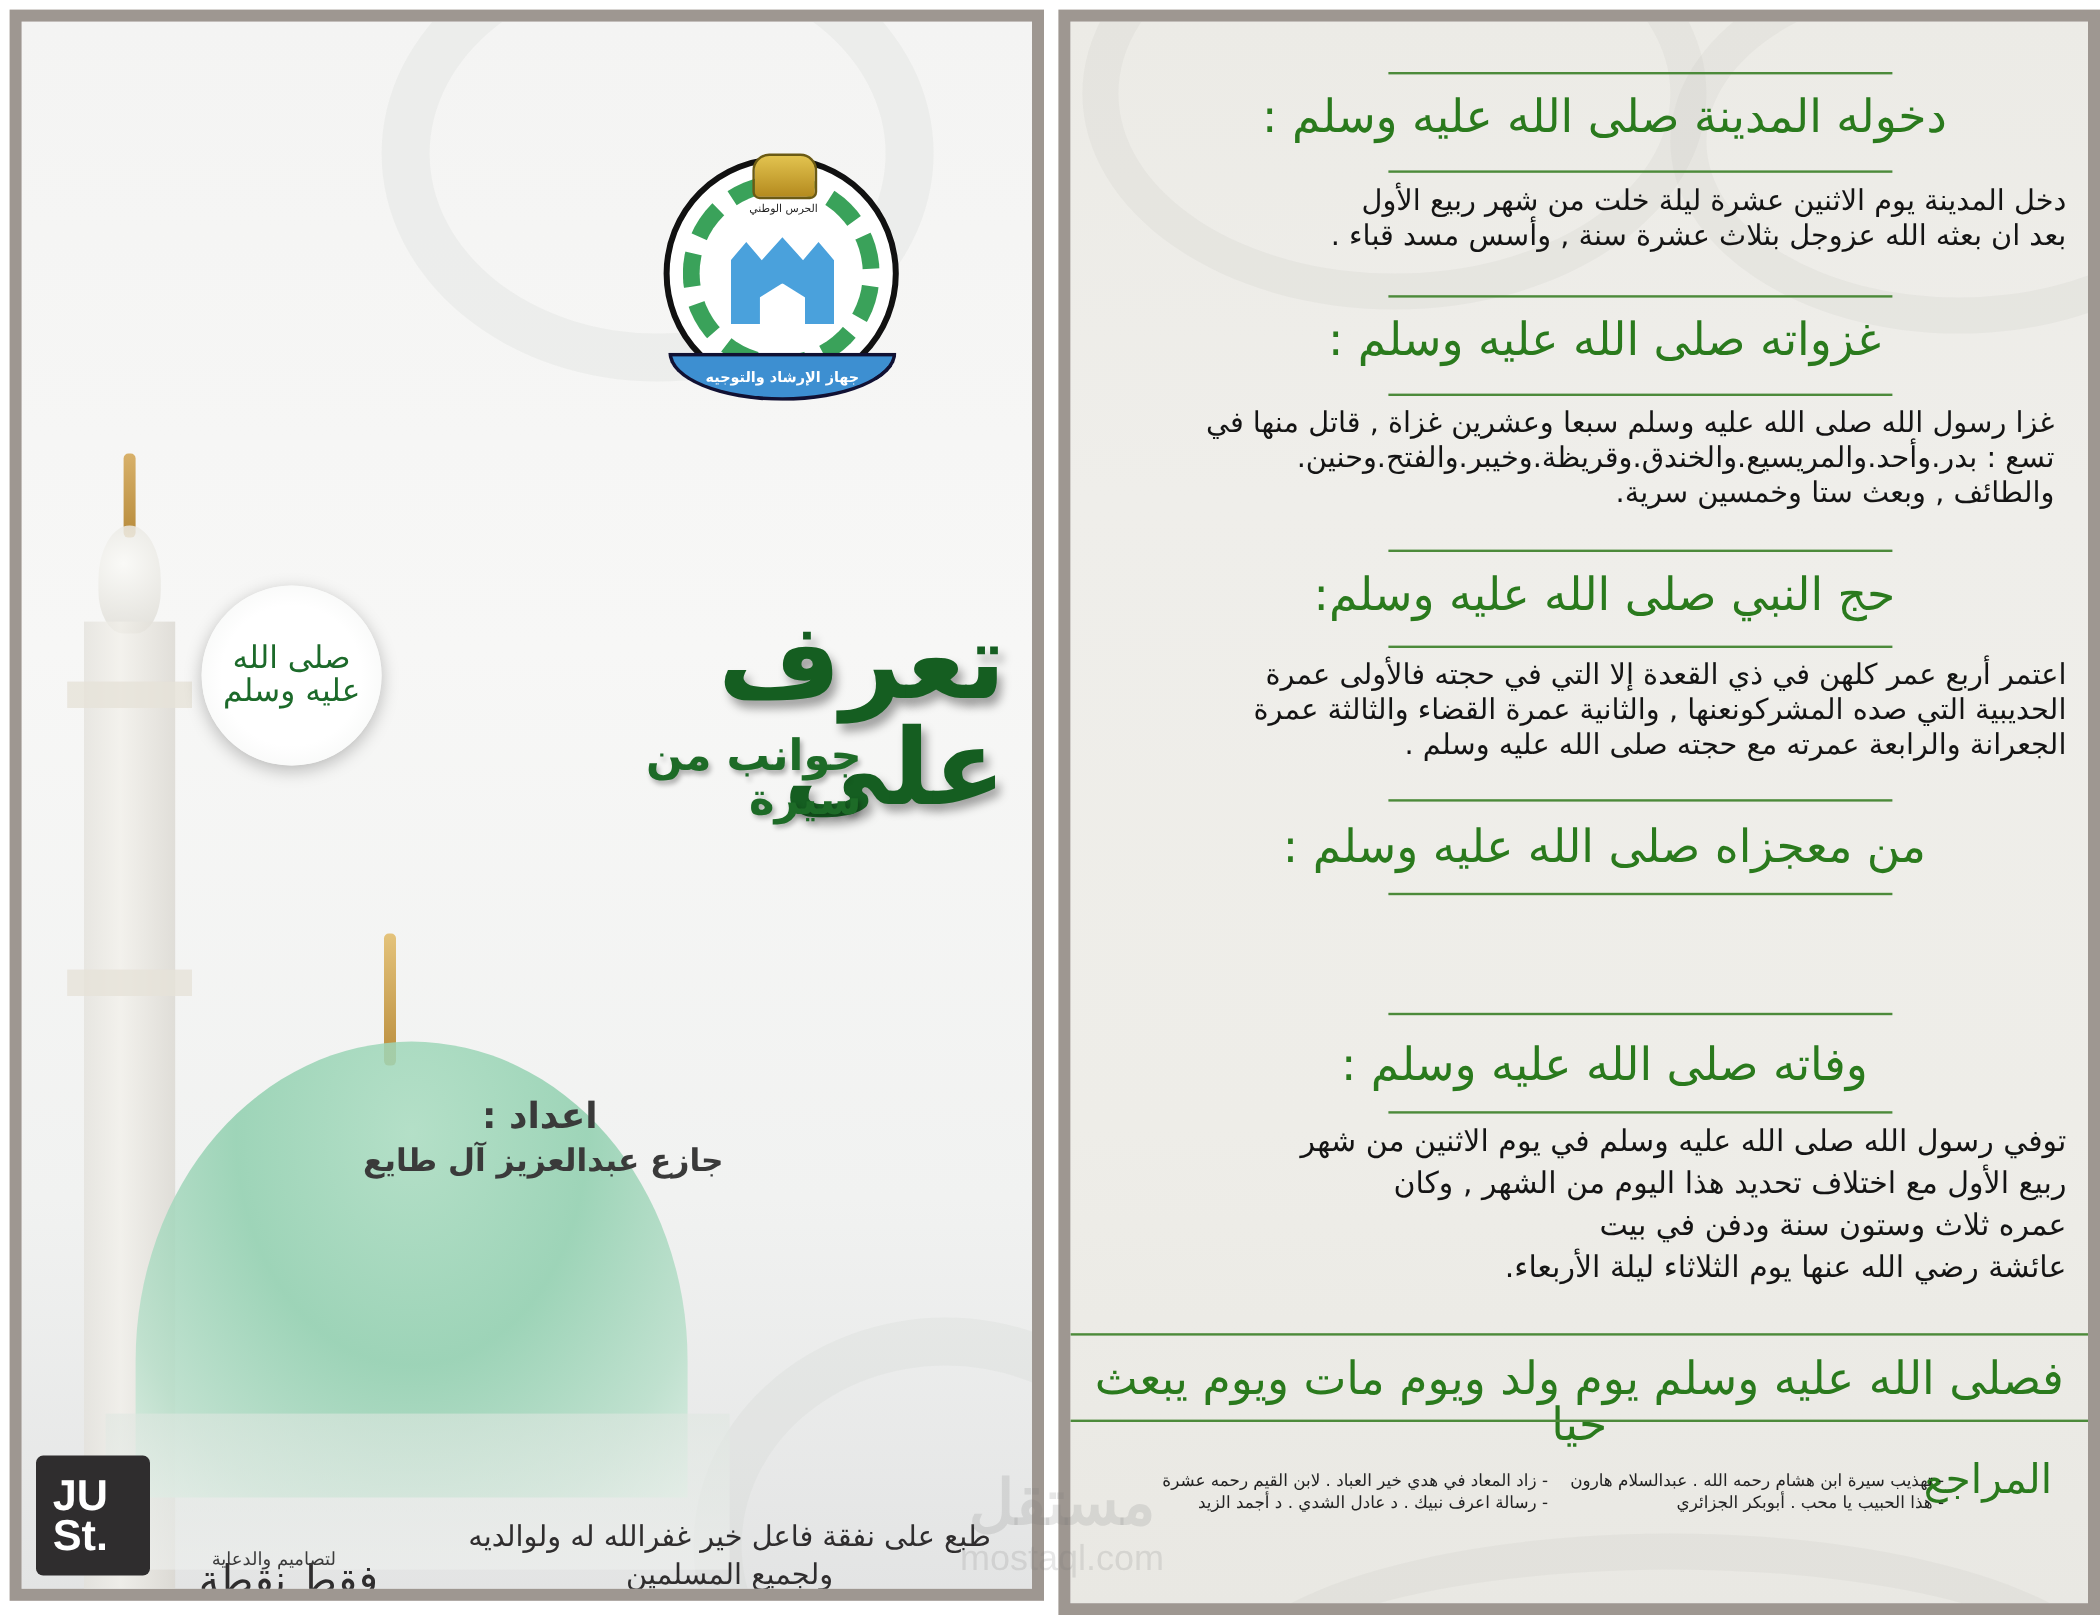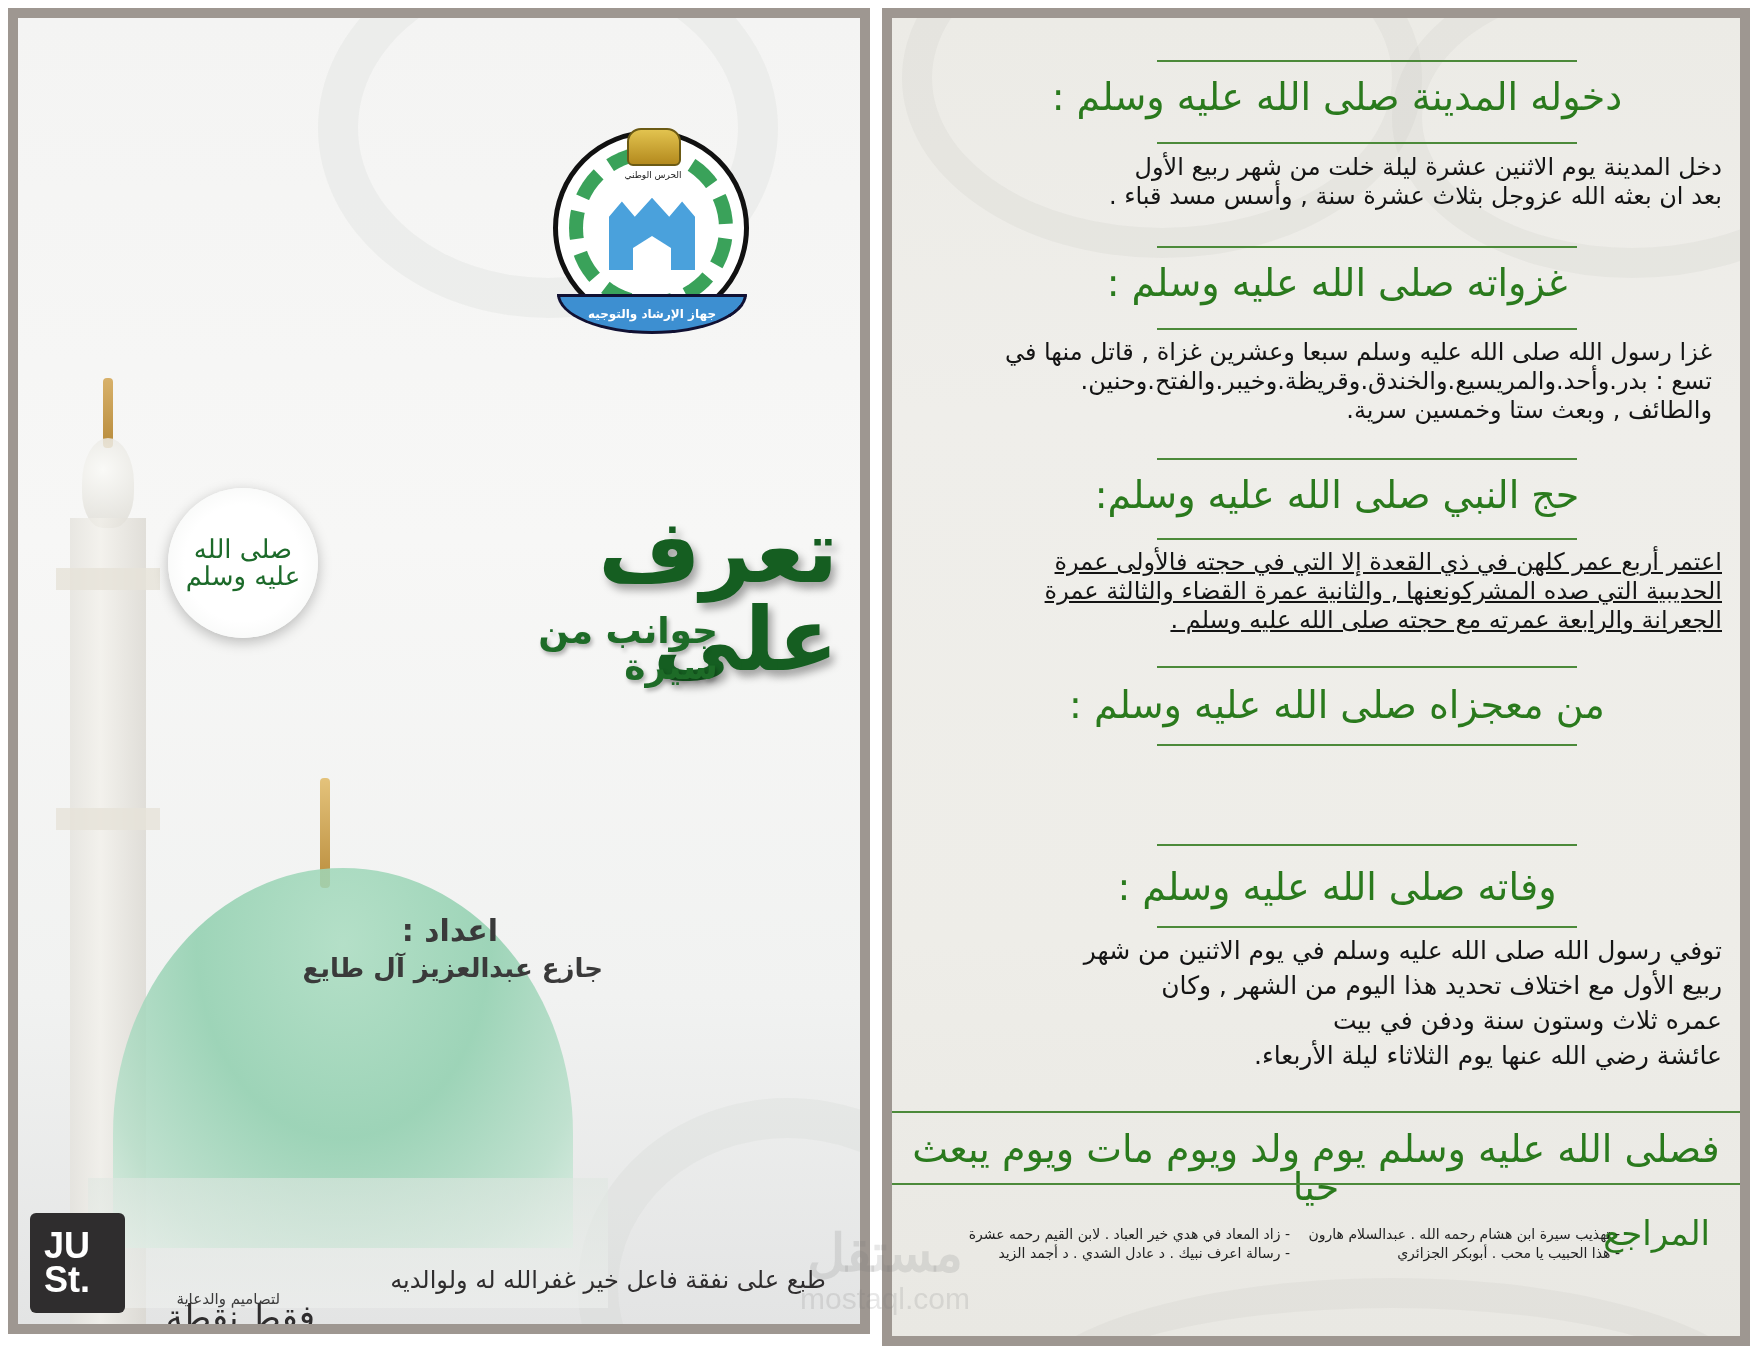--- a/index.html
+++ b/index.html
@@ -180,20 +180,21 @@
 
   <div class="just-logo">
     <span>JU</span>
     <span>St.</span>
   </div>
   <div class="studio-name">فقط نقطة</div>
   <div class="studio-tagline">لتصاميم والدعاية</div>
 
   <div class="print-note">
     <div>طبع على نفقة فاعل خير غفرالله له ولوالديه</div>
+    <div>ولجميع المسلمين</div>
   </div>
 </div>
 
 <div class="right-panel">
   <div class="right-ornament" style="left:10px;top:-120px;width:460px;height:300px;"></div>
   <div class="right-ornament" style="left:500px;top:-60px;width:420px;height:260px;"></div>
   <div class="right-ornament" style="left:120px;top:1260px;width:700px;height:200px;"></div>
 
   <div class="hr" style="left:265px;top:42px;width:420px;"></div>
   <div class="sec-title" style="left:150px;top:60px;width:590px;">دخوله المدينة  صلى الله عليه وسلم :</div>
@@ -204,21 +205,21 @@
   <div class="hr" style="left:265px;top:228px;width:420px;"></div>
   <div class="sec-title" style="left:150px;top:246px;width:590px;">غزواته  صلى  الله  عليه  وسلم  :</div>
   <div class="hr" style="left:265px;top:310px;width:420px;"></div>
   <div class="sec-body" style="left:30px;top:320px;width:790px;">غزا رسول الله صلى الله عليه وسلم سبعا وعشرين غزاة , قاتل منها في
 تسع : بدر.وأحد.والمريسيع.والخندق.وقريظة.وخيبر.والفتح.وحنين.
 والطائف , وبعث ستا وخمسين سرية.</div>
 
   <div class="hr" style="left:265px;top:440px;width:420px;"></div>
   <div class="sec-title" style="left:150px;top:458px;width:590px;">حج النبي صلى الله عليه وسلم:</div>
   <div class="hr" style="left:265px;top:520px;width:420px;"></div>
-  <div class="sec-body" style="left:30px;top:530px;width:800px;text-decoration:underline;">اعتمر أربع عمر كلهن في ذي القعدة إلا التي في حجته فالأولى عمرة
+  <div class="sec-body" style="left:30px;top:530px;width:800px;">اعتمر أربع عمر كلهن في ذي القعدة إلا التي في حجته فالأولى عمرة
 الحديبية التي صده المشركونعنها , والثانية عمرة القضاء والثالثة عمرة
 الجعرانة والرابعة عمرته مع حجته صلى الله عليه وسلم .</div>
 
   <div class="hr" style="left:265px;top:648px;width:420px;"></div>
   <div class="sec-title" style="left:150px;top:668px;width:590px;text-align:center;">من معجزاه صلى الله عليه وسلم :</div>
   <div class="hr" style="left:265px;top:726px;width:420px;"></div>
   <div class="hr" style="left:265px;top:826px;width:420px;"></div>
 
   <div class="sec-title" style="left:150px;top:850px;width:590px;">وفاته  صلى الله عليه وسلم :</div>
   <div class="hr" style="left:265px;top:908px;width:420px;"></div>

